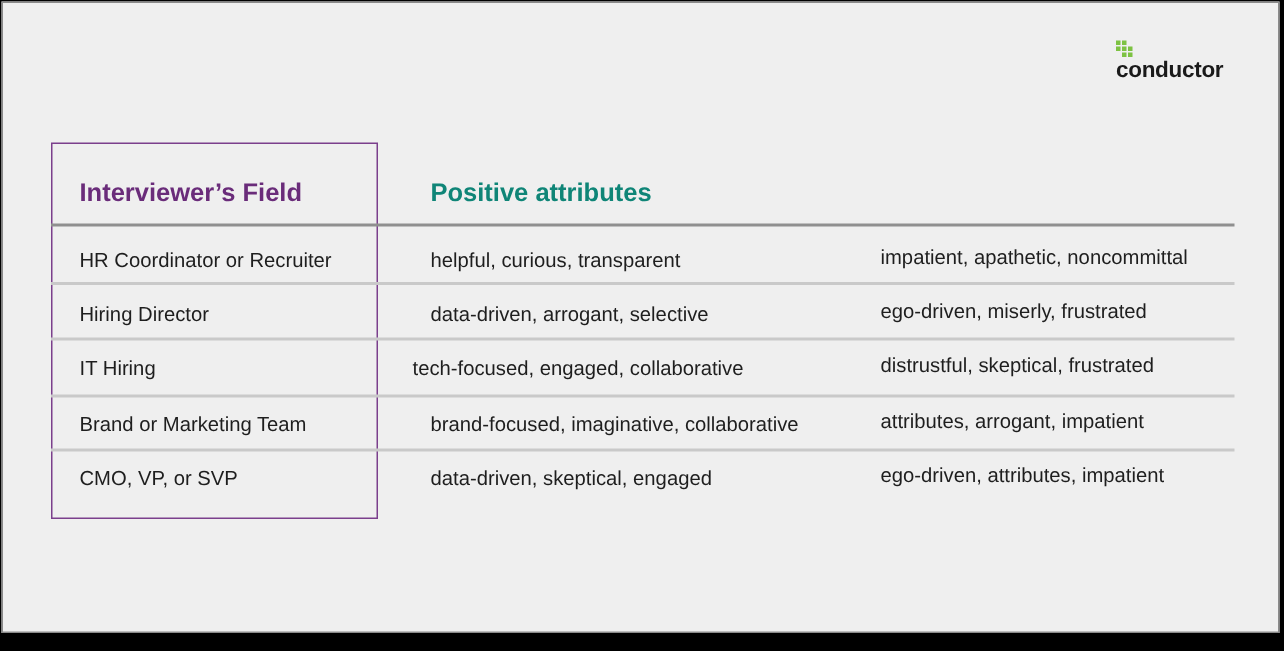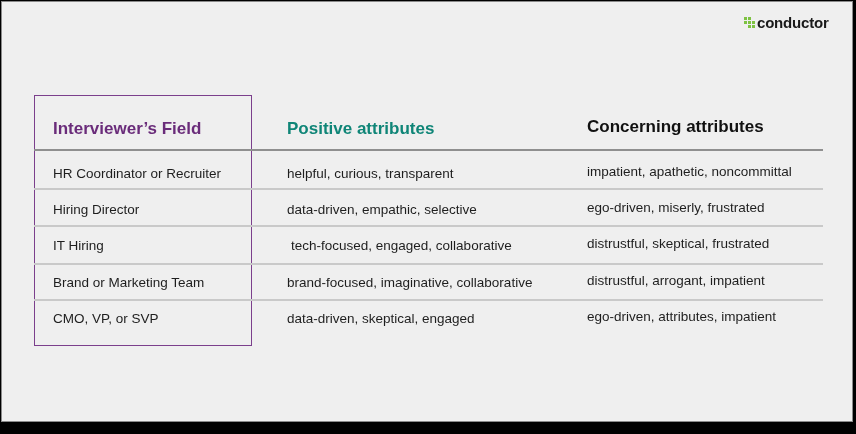--- a/index.html
+++ b/index.html
@@ -2,21 +2,21 @@
 <html><head>
   <meta charset="utf-8">
   <style>
     * { box-sizing: border-box; margin: 0; padding: 0; }
     html, body { width: 856px; height: 434px; background: #000; overflow: hidden; }
     .slide {
       position: absolute; left: 1px; top: 1px; width: 852px; height: 421px;
       background: #efefef; border: 1px solid #8a8a8a;
       font-family: "Liberation Sans", sans-serif; color: #1a1a1a;
     }
-    .logo { position: absolute; left: 742px; top: 12px; display: flex; align-items: center; }
+    .logo { position: absolute; left: 742px; top: 25px; display: flex; align-items: flex-start; flex-direction: column; }
     .logo-mark { width: 11px; height: 11px; position: relative; margin-right: 2px; }
     .logo-mark i { position: absolute; width: 3px; height: 3px; background: #7dc242; }
     .logo-text { font-size: 15px; font-weight: bold; color: #1a1a1a; letter-spacing: -0.2px; }
     .field-box {
       position: absolute; left: 32px; top: 93px; width: 218px; height: 251px;
       border: 1.5px solid #7b3f8c;
     }
     .hline { position: absolute; left: 32px; width: 789px; height: 2px; background: #c9c9c9; }
     .hline.head { background: #8f8f8f; height: 2px; }
     .th { position: absolute; font-size: 17px; font-weight: bold; }
@@ -36,46 +36,45 @@
       <i style="left:4px;top:8px"></i>
         <i style="left:8px;top:8px"></i>
     </div>
     <span class="logo-text">conductor</span>
   </div>
 
   <div class="field-box"></div>
 
   <div class="th" style="left:51px;top:117px;color:#6a2c7a">Interviewer’s Field</div>
   <div class="th" style="left:285px;top:117px;color:#0f8577">Positive attributes</div>
-  <div class="th" style="left:585px;top:115px;color:#111">Concerning attributes</div>
 
   <div class="hline head" style="top:147px"></div>
   <div class="hline" style="top:186px"></div>
   <div class="hline" style="top:223px"></div>
   <div class="hline" style="top:261px"></div>
   <div class="hline" style="top:297px"></div>
 
   <div>
     <div class="td" style="left:51px;top:164px">HR Coordinator or Recruiter</div>
     <div class="td" style="left:285px;top:164px">helpful, curious, transparent</div>
     <div class="td" style="left:585px;top:162px">impatient, apathetic, noncommittal</div>
   </div>
   <div>
     <div class="td" style="left:51px;top:200px">Hiring Director</div>
-    <div class="td" style="left:285px;top:200px">data-driven, empathic, selective</div>
+    <div class="td" style="left:285px;top:200px">data-driven, arrogant, selective</div>
     <div class="td" style="left:585px;top:198px">ego-driven, miserly, frustrated</div>
   </div>
   <div>
     <div class="td" style="left:51px;top:236px">IT Hiring</div>
-    <div class="td" style="left:289px;top:236px">tech-focused, engaged, collaborative</div>
+    <div class="td" style="left:273px;top:236px">tech-focused, engaged, collaborative</div>
     <div class="td" style="left:585px;top:234px">distrustful, skeptical, frustrated</div>
   </div>
   <div>
     <div class="td" style="left:51px;top:273px">Brand or Marketing Team</div>
     <div class="td" style="left:285px;top:273px">brand-focused, imaginative, collaborative</div>
-    <div class="td" style="left:585px;top:271px">distrustful, arrogant, impatient</div>
+    <div class="td" style="left:585px;top:271px">attributes, arrogant, impatient</div>
   </div>
   <div>
     <div class="td" style="left:51px;top:309px">CMO, VP, or SVP</div>
     <div class="td" style="left:285px;top:309px">data-driven, skeptical, engaged</div>
     <div class="td" style="left:585px;top:307px">ego-driven, attributes, impatient</div>
   </div>
 </div>
 
 </body></html>

